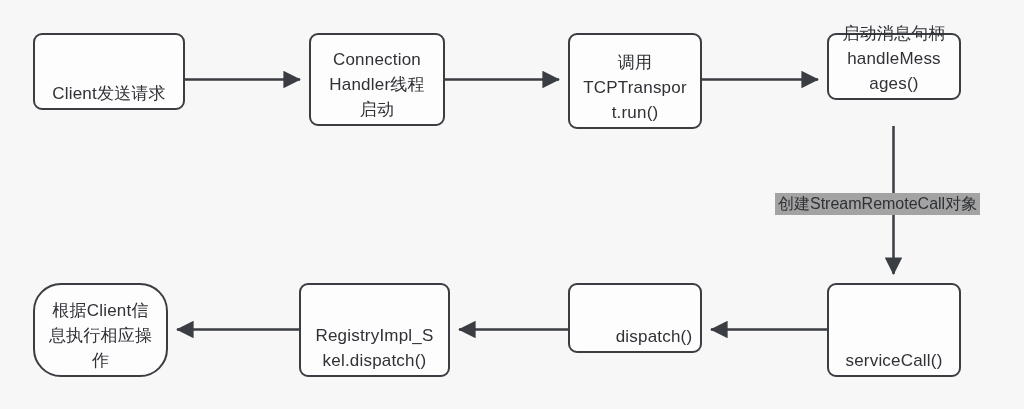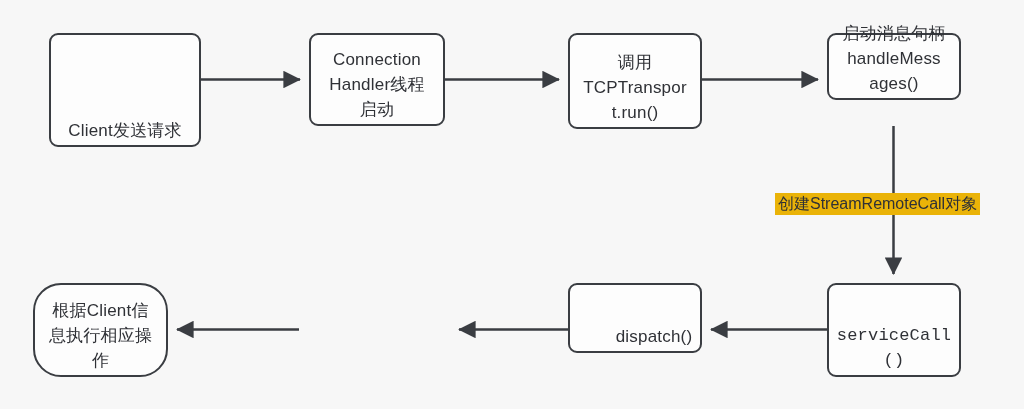--- a/index.html
+++ b/index.html
@@ -49,21 +49,21 @@
     white-space: pre-line;
     word-break: break-all;
   }
   .edge-label {
     position: absolute;
     z-index: 3;
     color: #2f3136;
     font-size: 16px;
     line-height: 20px;
     white-space: nowrap;
-    background: #eab308;
+    background: #a3a3a3;
     padding: 1px 3px;
   }
 </style>
 </head>
 <body style="background: rgb(247, 247, 247);">
 
 <div id="canvas">
 
   <svg id="wires" viewBox="0 0 1024 409">
     <defs>
@@ -76,43 +76,47 @@
       <line x1="185" y1="79.5" x2="300" y2="79.5" marker-end="url(#arrow-r)"></line>
       <line x1="445" y1="79.5" x2="559" y2="79.5" marker-end="url(#arrow-r)"></line>
       <line x1="702" y1="79.5" x2="818" y2="79.5" marker-end="url(#arrow-r)"></line>
       <line x1="893.5" y1="126" x2="893.5" y2="274" marker-end="url(#arrow-r)"></line>
       <line x1="827" y1="329.5" x2="711" y2="329.5" marker-end="url(#arrow-r)"></line>
       <line x1="568" y1="329.5" x2="459" y2="329.5" marker-end="url(#arrow-r)"></line>
       <line x1="299" y1="329.5" x2="177" y2="329.5" marker-end="url(#arrow-r)"></line>
     </g>
   </svg>
 
-  <div class="node" style="left: 33px; top: 33px; width: 152px; height: 114px; margin-left: 16px;">
+  <div class="node" style="left: 33px; top: 33px; width: 152px; height: 77px;">
     <span class="label">Client发送请求</span>
   </div>
   <div class="node" style="left: 309px; top: 33px; width: 136px; height: 93px;">
     <span class="label">Connection
 Handler线程
 启动</span>
   </div>
   <div class="node" style="left: 568px; top: 33px; width: 134px; height: 96px;">
     <span class="label">调用
 TCPTranspor
 t.run()</span>
   </div>
   <div class="node" style="left: 827px; top: 33px; width: 134px; height: 67px;">
     <span class="label">启动消息句柄
 handleMess
 ages()</span>
   </div>
-  <div class="node" style="left: 827px; top: 283px; width: 134px; height: 94px; font-family: Liberation Mono, monospace;">
+  <div class="node" style="left: 827px; top: 283px; width: 134px; height: 94px;">
     <span class="label">serviceCall()</span>
   </div>
   <div class="node" style="left: 568px; top: 283px; width: 134px; height: 70px; padding-left: 44px;">
     <span class="label">dispatch()</span>
+  </div>
+  <div class="node" style="left: 299px; top: 283px; width: 151px; height: 94px;">
+    <span class="label">RegistryImpl_S
+kel.dispatch()</span>
   </div>
   <div class="node" style="left: 33px; top: 283px; width: 135px; height: 94px; border-radius: 28px;">
     <span class="label">根据Client信
 息执行相应操
 作</span>
   </div>
 
   <div class="edge-label" style="left: 775px; top: 193px;">创建StreamRemoteCall对象</div>
 
 </div>

